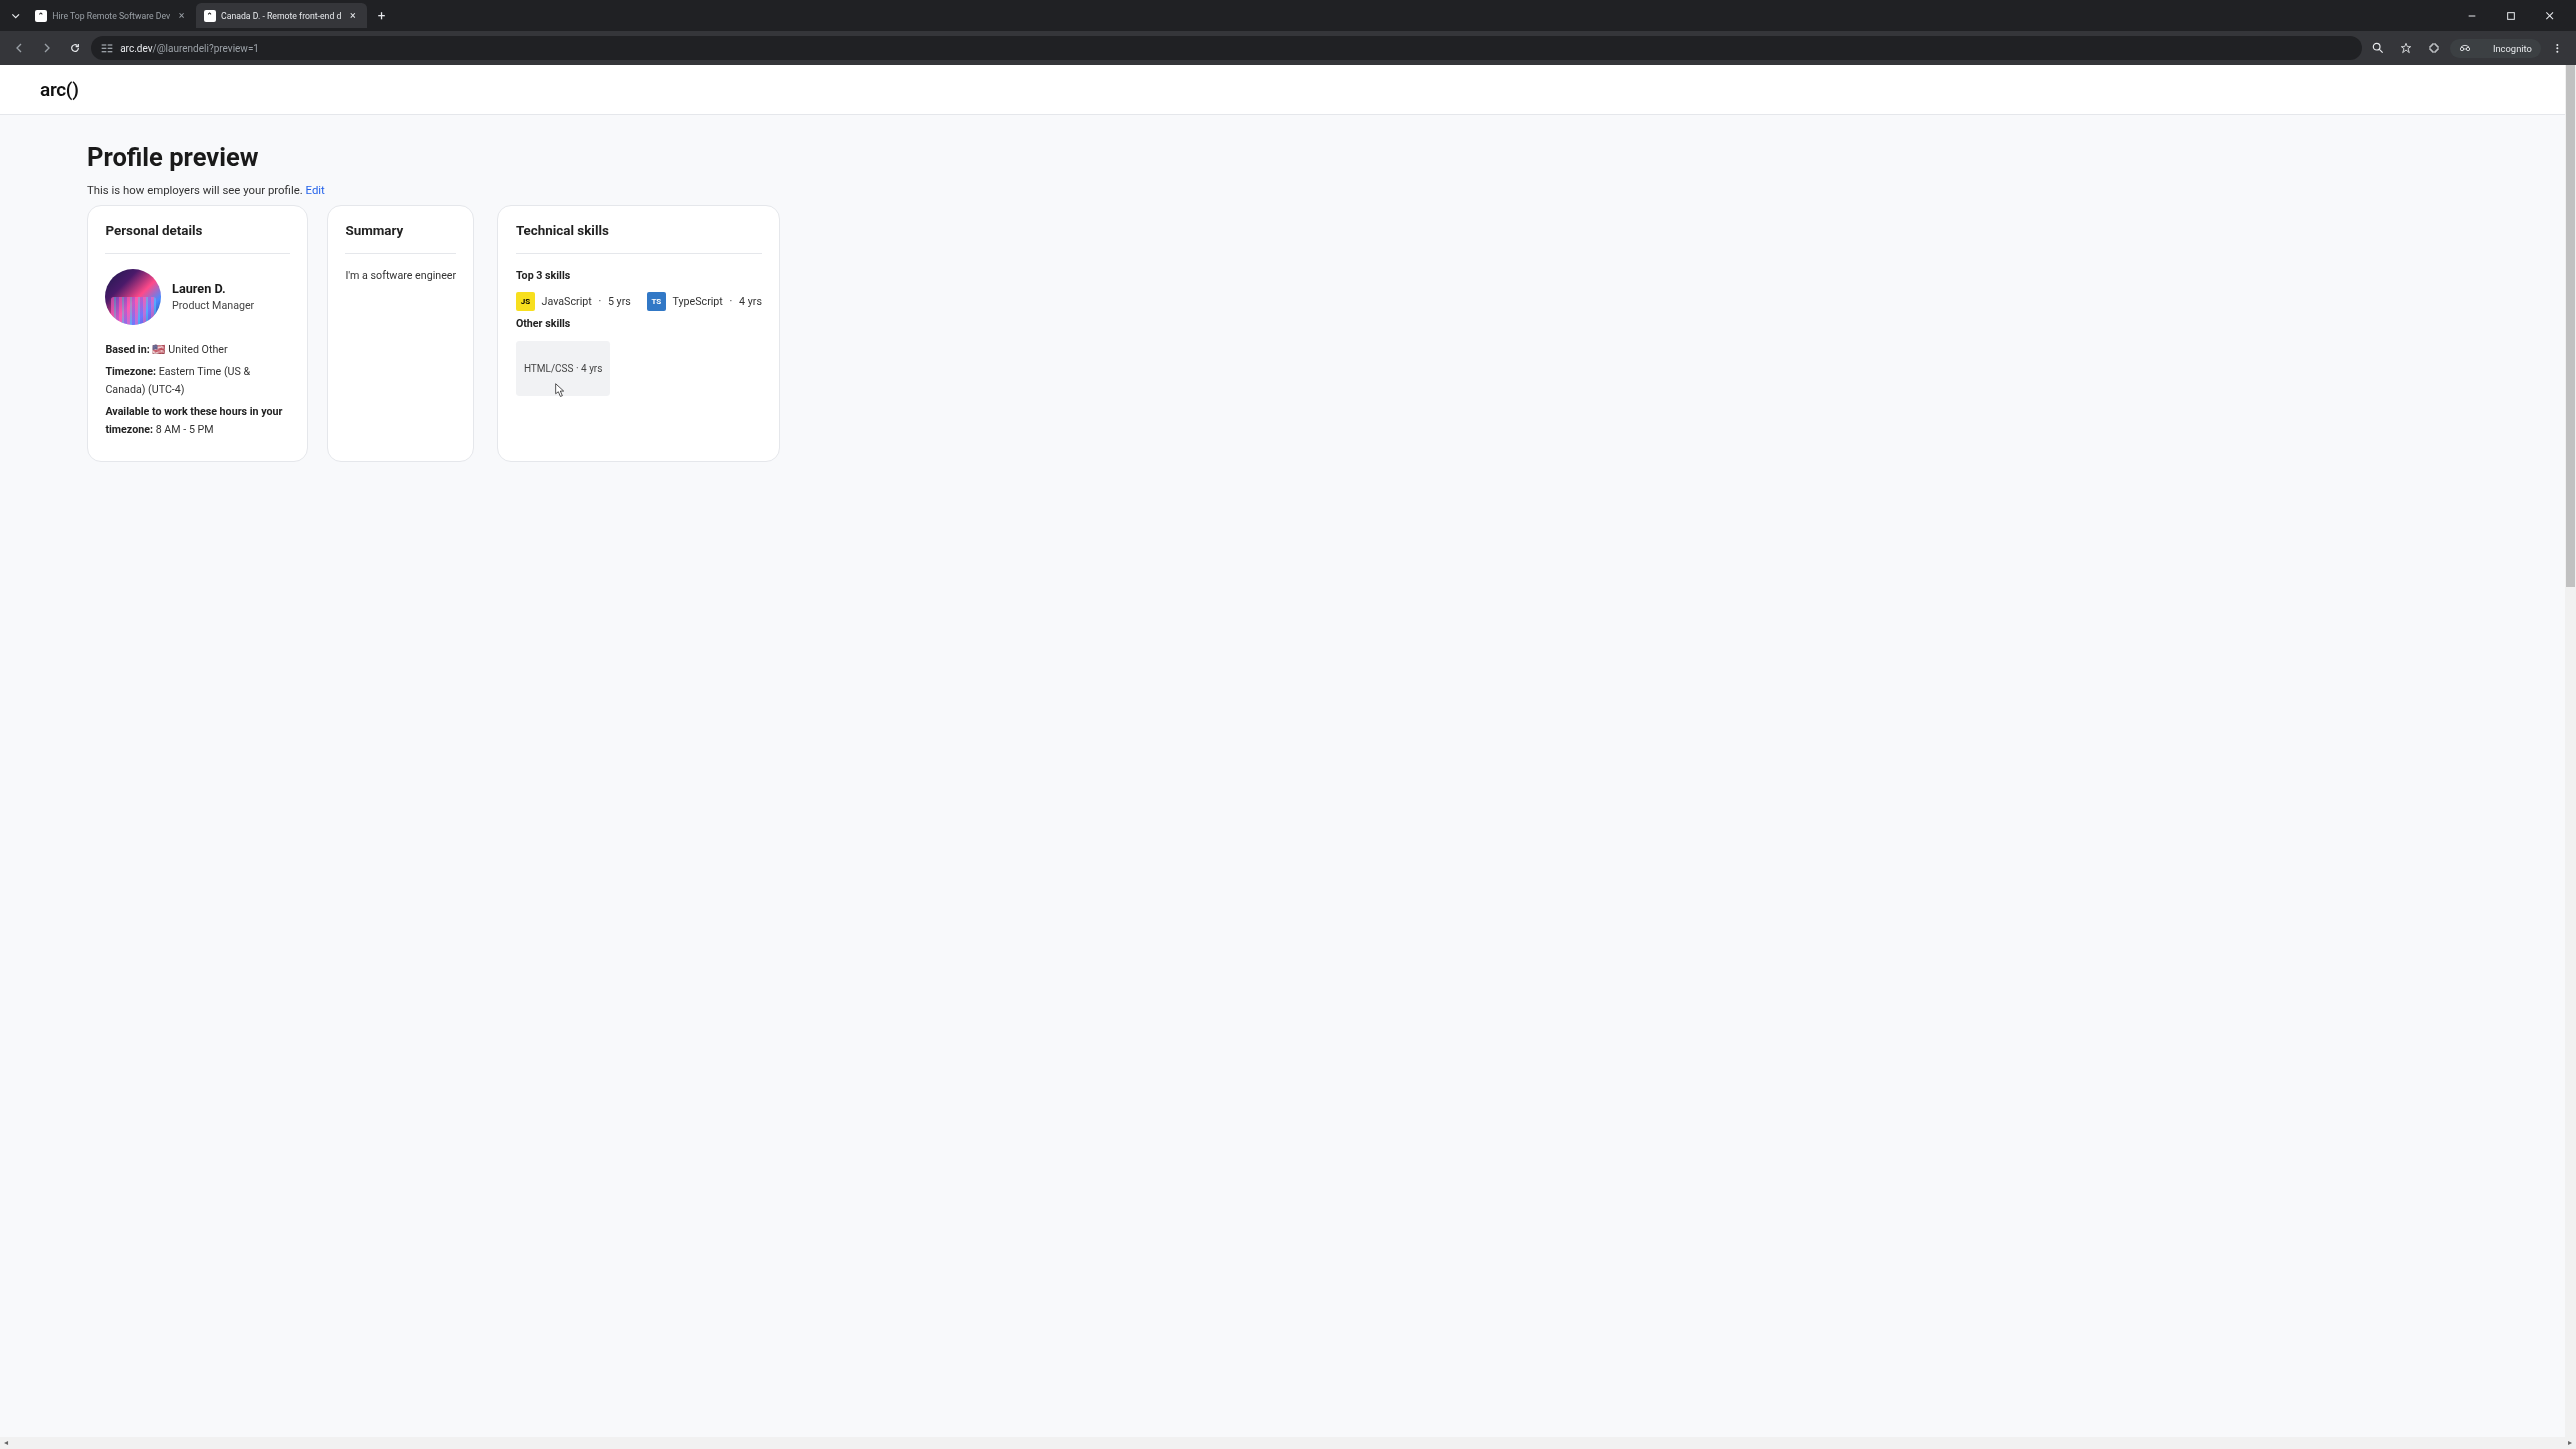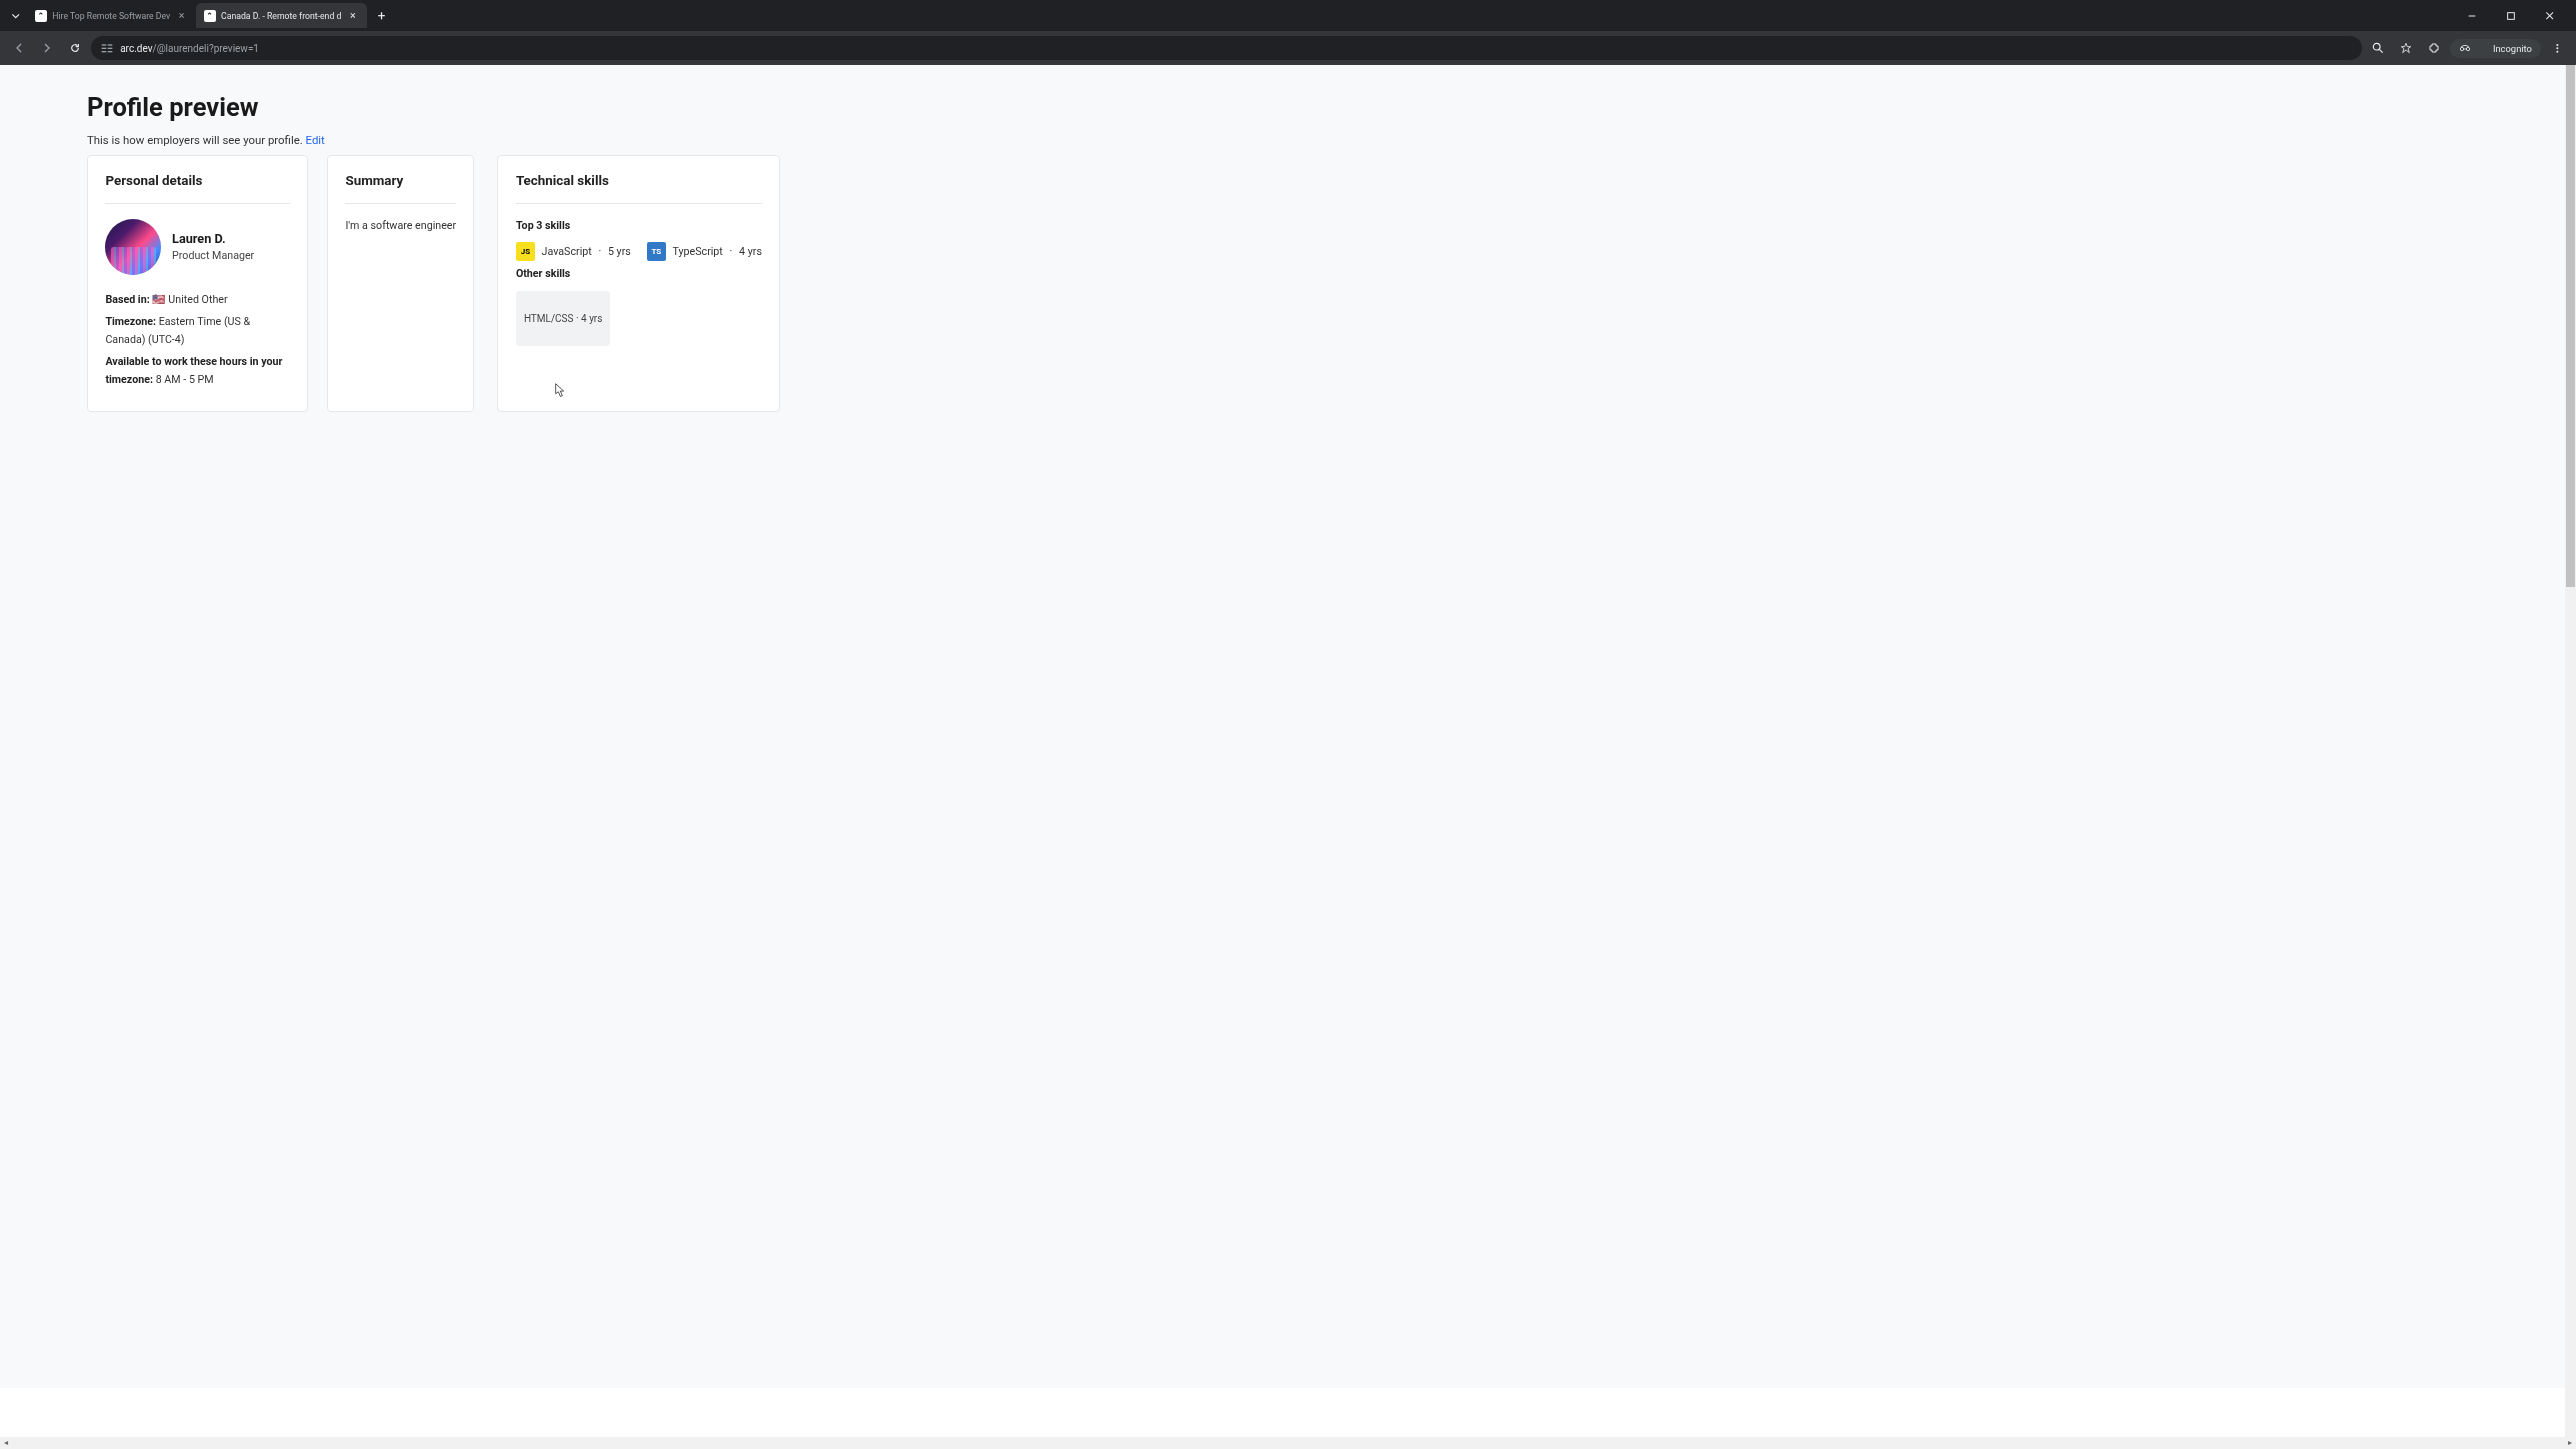--- a/index.html
+++ b/index.html
@@ -41,21 +41,21 @@
     
     .page-body { background: #f8f9fb; min-height: calc(100% - 50px); padding: 27px 87px; }
     .page-title { font-size: 25.5px; font-weight: 700; color: #1a1a1a; margin-bottom: 10.7px; }
     .page-subtitle { font-size: 11.4px; color: #333; margin-bottom: 8px; }
     .edit-link { color: #2563eb; cursor: pointer; }
     
     .content-grid { display: flex; gap: 19px; }
     .left-col { width: 221px; flex-shrink: 0; }
     .right-col { flex: 1; display: flex; flex-direction: row; gap: 23px; }
     
-    .card { background: #fff; border: 0.7px solid #e5e7eb; border-radius: 4px; padding: 17.4px; }
+    .card { background: #fff; border: 0.7px solid #e5e7eb; border-radius: 14px; padding: 17.4px; }
     .card-title { font-size: 13.4px; font-weight: 700; color: #222; margin-bottom: 14.8px; }
     .card hr { border: none; border-top: 0.7px solid #e5e7eb; margin-bottom: 14.8px; }
     
     .profile-header { display: flex; align-items: center; gap: 10.7px; margin-bottom: 16px; }
     .avatar { width: 56px; height: 56px; border-radius: 50%; background: linear-gradient(135deg, #1a1a4a 0%, #4a1a6a 30%, #ff4a8a 55%, #4a8aff 75%, #1a3a7a 100%); flex-shrink: 0; position: relative; overflow: hidden; }
     .avatar::after { content: ''; position: absolute; bottom: 0; left: 10%; right: 10%; height: 50%; background: repeating-linear-gradient(90deg, rgba(255,100,200,0.6) 0 2.7px, rgba(100,200,255,0.5) 2.7px 5.4px, rgba(150,100,255,0.5) 5.4px 8px); border-radius: 2.7px 2.7px 0 0; }
     .profile-name { font-size: 12.7px; font-weight: 700; color: #1a1a1a; margin-bottom: 2.7px; }
     .profile-role { font-size: 10.7px; color: #444; }
     
     .detail-row { font-size: 10.7px; color: #333; line-height: 1.7; margin-bottom: 4px; }
@@ -173,20 +173,23 @@
         </svg>
       </div>
   </div>
 </div>
 
 <div class="page-viewport">
   <div class="page-scrollbar-v">
     <div class="page-scrollbar-v-thumb"></div>
   </div>
 
+  <div class="site-header">
+    <div class="logo">arc()</div>
+  </div>
 
   <div class="page-body">
     <h1 class="page-title">Profile preview</h1>
     <p class="page-subtitle">
       <span>This is how employers will see your profile. </span><a class="edit-link">Edit</a>
     </p>
 
     <div class="content-grid">
       <div class="left-col">
         <div class="card">

